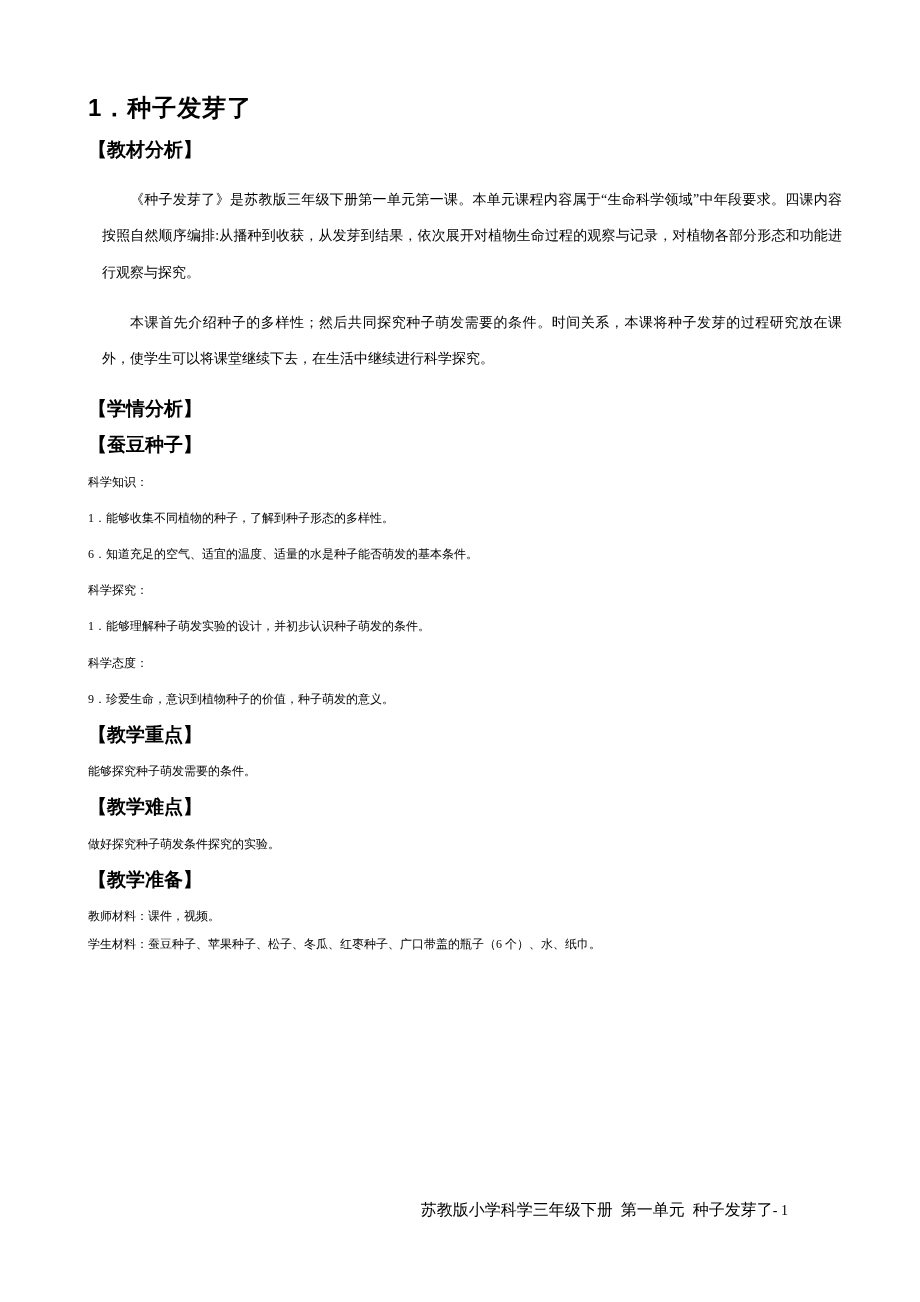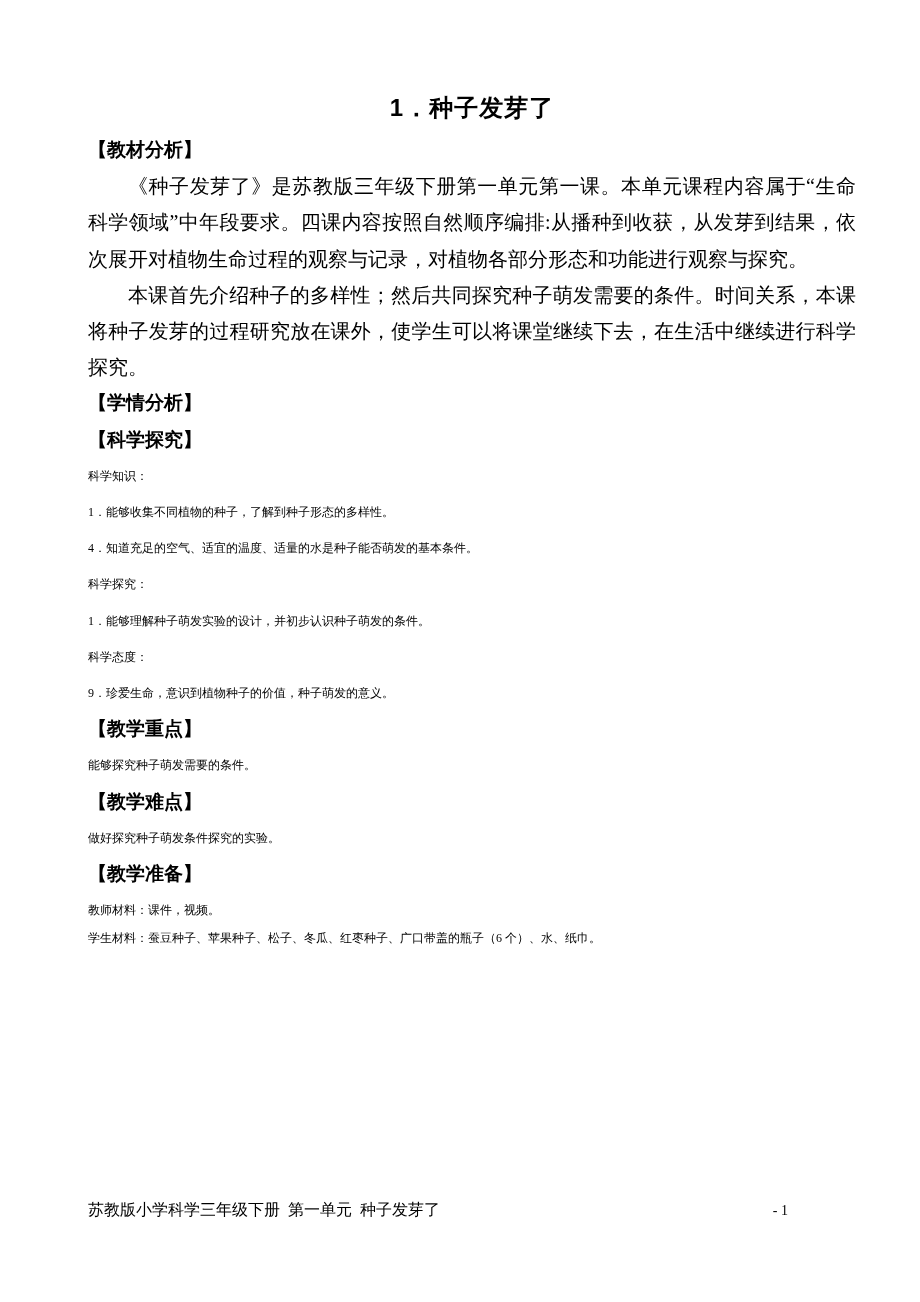--- a/index.html
+++ b/index.html
@@ -16,54 +16,54 @@
     position: absolute;
     top: 88px;
     left: 88px;
     width: 768px;
   }
   .doc-title {
     margin: 0 0 4px 0;
     font-size: 24px;
     font-weight: bold;
     line-height: 40px;
-    text-align: center;
+    text-align: left;
     font-family: "Liberation Sans", "DejaVu Sans", sans-serif;
     letter-spacing: 1px;
   }
   .heading {
     margin: 0;
     font-size: 19px;
     font-weight: bold;
     line-height: 36.2px;
     font-family: Liberation Serif, serif;
   }
   .para {
-    margin: 0;
-    font-size: 20px;
+    margin: 14px;
+    font-size: 14px;
     line-height: 36.2px;
     text-align: justify;
     text-align-last: left;
     text-indent: 2em;
   }
   .line {
     margin: 0;
     font-size: 12px;
     line-height: 36.2px;
     text-align: justify;
     text-align-last: left;
   }
   section { margin: 0; padding: 0; }
   .footer {
     position: absolute;
     top: 1196px;
     left: 88px;
     right: 64px;
     display: flex;
-    justify-content: space-between;
+    justify-content: flex-end;
     align-items: baseline;
     font-size: 16px;
     line-height: 28px;
     white-space: pre-wrap;
   }
   .pageno {
     font-size: 14px;
     margin-right: 68px;
     flex: none;
   }
@@ -80,24 +80,24 @@
       <h2 class="heading">【教材分析】</h2>
       <p class="para">《种子发芽了》是苏教版三年级下册第一单元第一课。本单元课程内容属于“生命科学领域”中年段要求。四课内容按照自然顺序编排:从播种到收获，从发芽到结果，依次展开对植物生命过程的观察与记录，对植物各部分形态和功能进行观察与探究。</p>
       <p class="para">本课首先介绍种子的多样性；然后共同探究种子萌发需要的条件。时间关系，本课将种子发芽的过程研究放在课外，使学生可以将课堂继续下去，在生活中继续进行科学探究。</p>
     </section>
 
     <section>
       <h2 class="heading">【学情分析】</h2>
     </section>
 
     <section>
-      <h2 class="heading">【科学探究】</h2>
+      <h2 class="heading">【蚕豆种子】</h2>
       <p class="line">科学知识：</p>
       <p class="line">1．能够收集不同植物的种子，了解到种子形态的多样性。</p>
-      <p class="line">4．知道充足的空气、适宜的温度、适量的水是种子能否萌发的基本条件。</p>
+      <p class="line">6．知道充足的空气、适宜的温度、适量的水是种子能否萌发的基本条件。</p>
       <p class="line">科学探究：</p>
       <p class="line">1．能够理解种子萌发实验的设计，并初步认识种子萌发的条件。</p>
       <p class="line">科学态度：</p>
       <p class="line">9．珍爱生命，意识到植物种子的价值，种子萌发的意义。</p>
     </section>
 
     <section>
       <h2 class="heading">【教学重点】</h2>
       <p class="line">能够探究种子萌发需要的条件。</p>
     </section>

